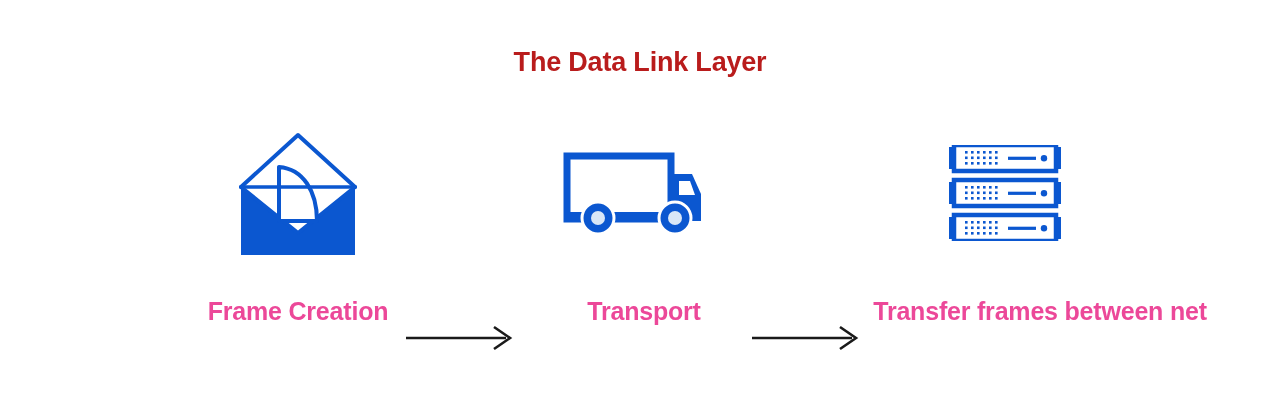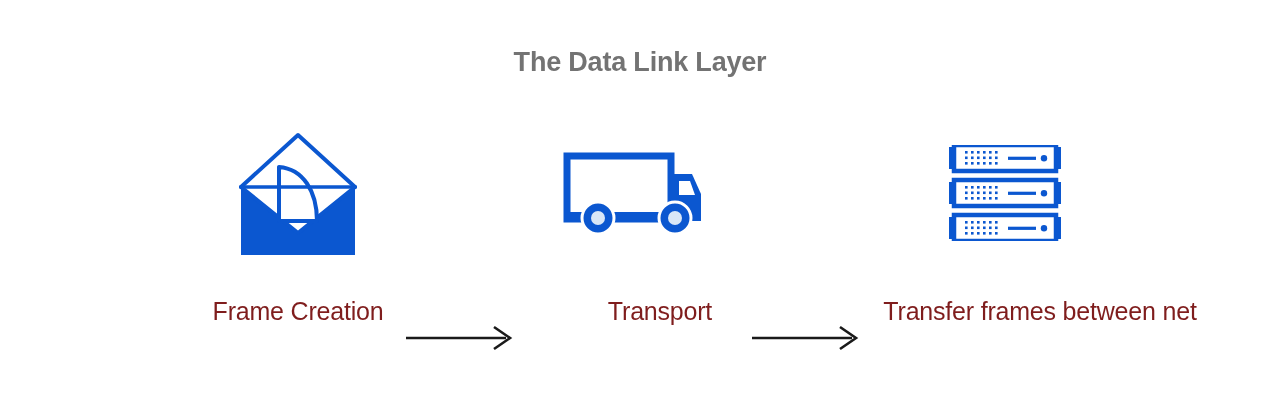--- a/index.html
+++ b/index.html
@@ -20,21 +20,21 @@
   
   .diagram-title {
     position: absolute;
     left: 0;
     top: 46px;
     width: 1280px;
     text-align: center;
     font-size: 27px;
     font-weight: 700;
     letter-spacing: -0.2px;
-    color: #737373;
+    color: #b91c1c;
     line-height: 32px;
   }
 
   
   .flow {
     position: absolute;
     left: 0;
     top: 120px;
     width: 1280px;
     height: 160px;
@@ -60,28 +60,28 @@
   #stage-frame-creation { left: 196px;  width: 204px; }
   #stage-transport      { left: 532px;  width: 200px; }
   #stage-transfer       { left: 820px;  width: 370px; }
 
   
   .stage-label {
     position: absolute;
     top: 296px;
     text-align: center;
     font-size: 25px;
-    font-weight: 400;
+    font-weight: 700;
     letter-spacing: -0.2px;
     line-height: 30px;
-    color: #7f1d1d;
+    color: #ec4899;
     white-space: nowrap;
   }
   #label-frame-creation { left: 196px; width: 204px; }
-  #label-transport      { left: 560px; width: 200px; }
+  #label-transport      { left: 544px; width: 200px; }
   #label-transfer       { left: 850px; width: 380px; }
 
   
   .arrow {
     position: absolute;
     top: 198px;
     width: 120px;
     height: 40px;
   }
   #arrow-1 { left: 400px; }

